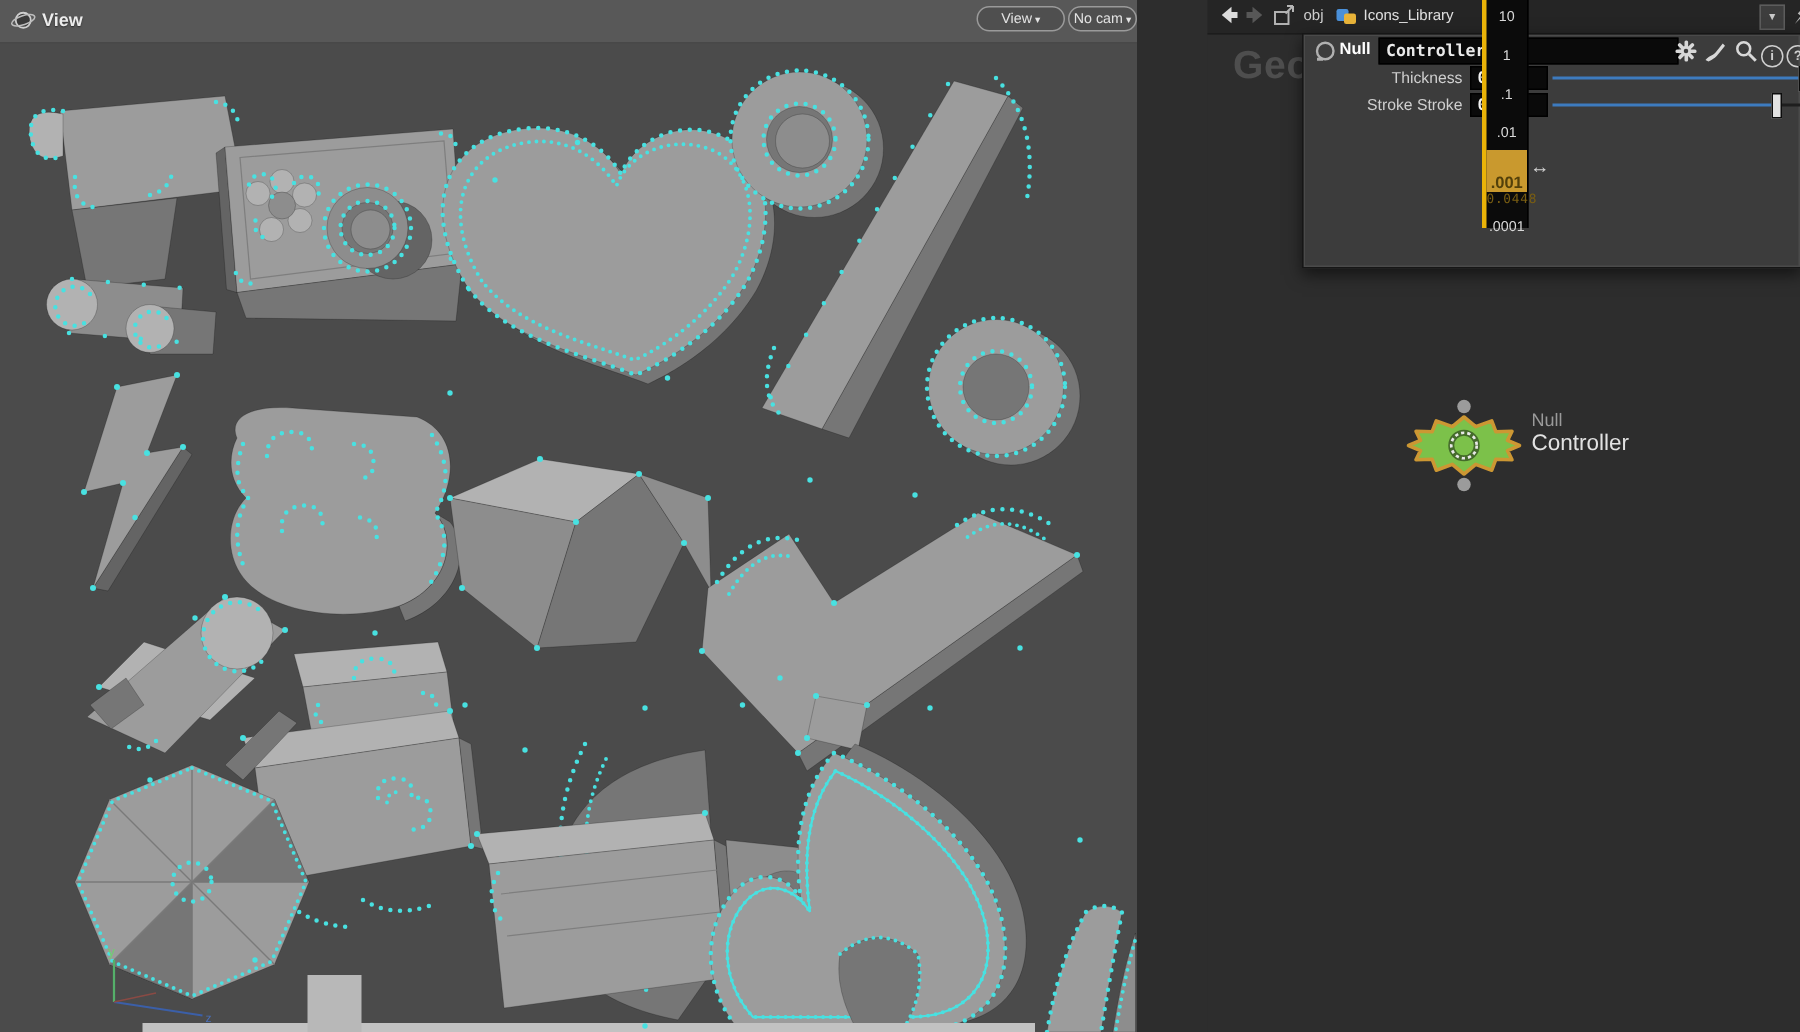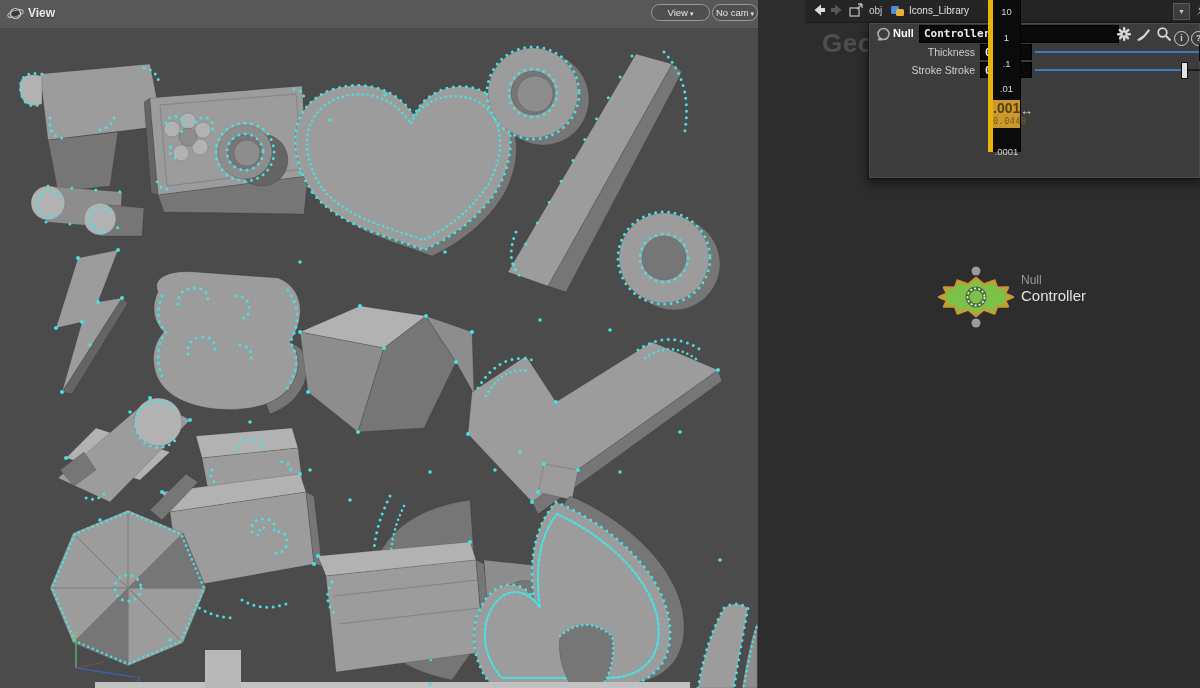--- a/index.html
+++ b/index.html
@@ -62,24 +62,24 @@
   .pfield{position:absolute;left:99px;top:0;width:46px;height:14px;background:#0a0a0a;border:1px solid #000;
           color:#f2f2f2;font-size:10.5px;font-weight:bold;font-family:"DejaVu Sans Mono",monospace;
           line-height:14px;padding-left:4px;}
   .slider{position:absolute;left:154px;top:0;width:170px;height:16px;}
   .track-blue{position:absolute;top:7px;height:2px;background:#3d7bbf;}
   .track-dark{position:absolute;top:7px;height:2px;background:#1e1e1e;}
   .handle{position:absolute;top:0;width:5px;height:15px;background:#e2e2e2;border:1px solid #0c0c0c;}
 
   
   #ladder{position:absolute;left:988px;top:0;width:27px;height:152px;background:#0b0b0b;z-index:60;
-          border-left:5px solid #eab308;border-right:1px solid #000;}
+          border-left:3px solid #eab308;border-right:1px solid #000;}
   .lcell{position:absolute;left:0;width:100%;text-align:center;color:#d8d8d8;font-size:9.5px;}
   #lcell-active{position:absolute;left:0;top:100px;width:100%;height:28px;background:#c9992e;}
-  #lcell-active .lab{display:block;color:#53400a;font-size:14px;font-weight:bold;margin-top:0;text-align:center;}
+  #lcell-active .lab{display:block;color:#53400a;font-size:11px;font-weight:bold;margin-top:16px;text-align:center;}
   #lcell-active .val{display:block;color:#7a5e12;font-size:8.5px;font-family:"DejaVu Sans Mono",monospace;
                      letter-spacing:.5px;text-align:center;}
   #ladder-cursor{position:absolute;left:1020px;top:103px;color:#d2d2d2;font-size:13px;z-index:61;}
 </style>
 </head>
 <body>
 
 <div id="app">
 
   <div id="viewport">

